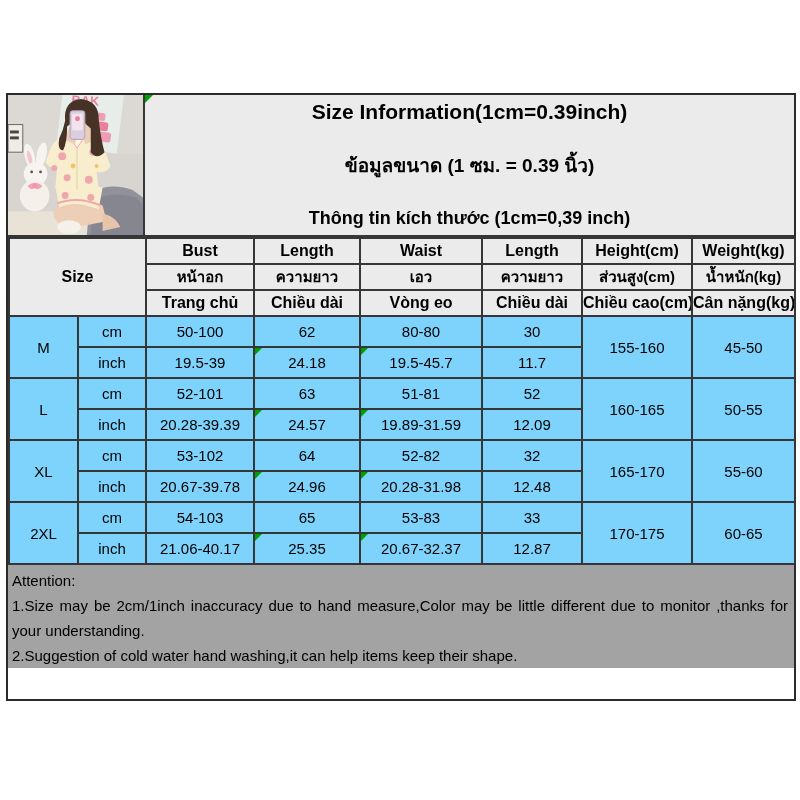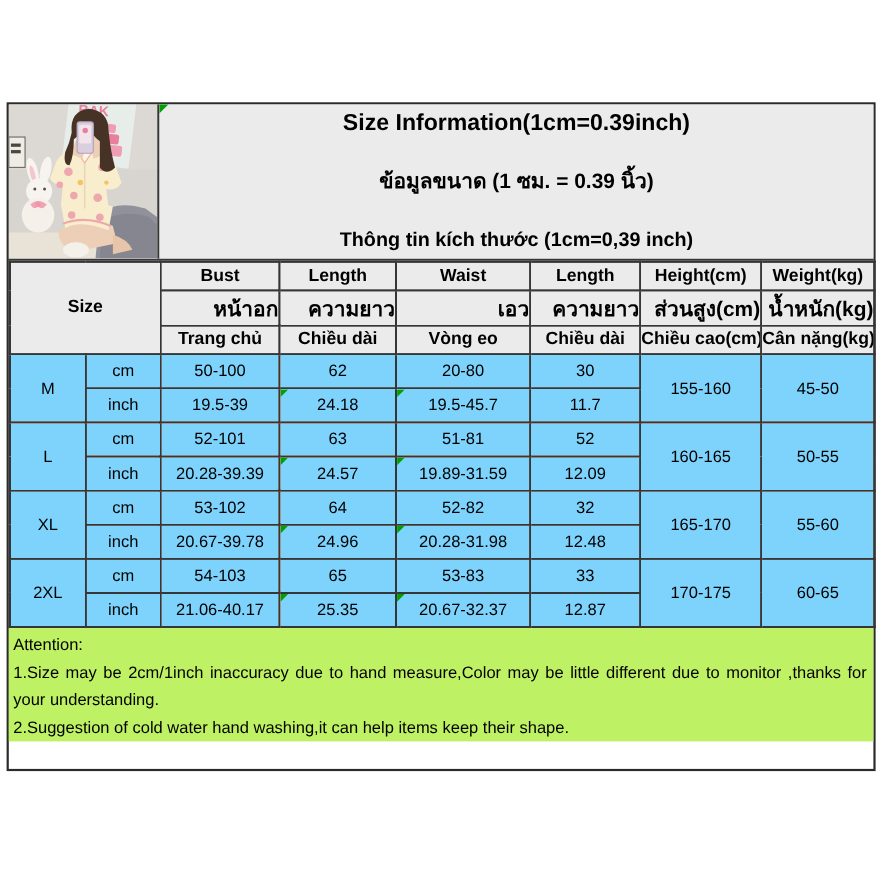--- a/index.html
+++ b/index.html
@@ -30,34 +30,34 @@
     border-top:8px solid #00a000; border-right:8px solid transparent;
   }
 
   
   table.size-table { border-collapse:collapse; table-layout:fixed; width:786px; }
   table.size-table td, table.size-table th {
     border:2px solid #363636; text-align:center; vertical-align:middle;
     overflow:hidden; white-space:nowrap; position:relative; font-weight:normal;
   }
   tr.hrow td { height:26px; background:#ebebeb; font-weight:bold; font-size:16px;margin-left:40px; }
-  tr.hrow.th-row td { font-size:19px;text-align:right; }
+  tr.hrow.th-row td { font-size:15px; }
   tr.drow td { height:31px; background:#7dd3fc; font-size:15px; }
   td.size-big { background:#ebebeb; font-weight:bold; font-size:30px; }
   td.size-letter { background:#ebebeb; font-weight:bold; font-size:17px; }
   td.unit { background:#ebebeb; font-weight:bold; font-size:15px; }
   td.range { background:#ebebeb; font-size:15px; }
   td .cell-tri {
     position:absolute; top:0; left:0; width:0; height:0;
     border-top:7px solid #00a000; border-right:7px solid transparent;
   }
 
   
   .attention {
-    padding:3px 6px 0 4px; font-size:15px; line-height:25px; background:#bef264;
+    padding:3px 6px 0 4px; font-size:15px; line-height:25px; background:#a3a3a3;
   }
   .attention .just { text-align:justify; }
 </style>
 </head>
 <body>
 
 <div class="sheet">
 
   <div class="top-band">
     <div class="photo-cell">
@@ -183,21 +183,21 @@
         <td>Chiều dài</td>
         <td>Chiều cao(cm)</td>
         <td>Cân nặng(kg)</td>
       </tr>
 
       <tr class="drow">
         <td rowspan="2" class="size-letter">M</td>
         <td class="unit">cm</td>
         <td>50-100</td>
         <td>62</td>
-        <td>20-80</td>
+        <td>80-80</td>
         <td>30</td>
         <td rowspan="2" class="range">155-160</td>
         <td rowspan="2" class="range">45-50</td>
       </tr>
       <tr class="drow">
         <td class="unit">inch</td>
         <td>19.5-39</td>
         <td><span class="cell-tri"></span><span>24.18</span></td>
         <td><span class="cell-tri"></span><span>19.5-45.7</span></td>
         <td>11.7</td>

